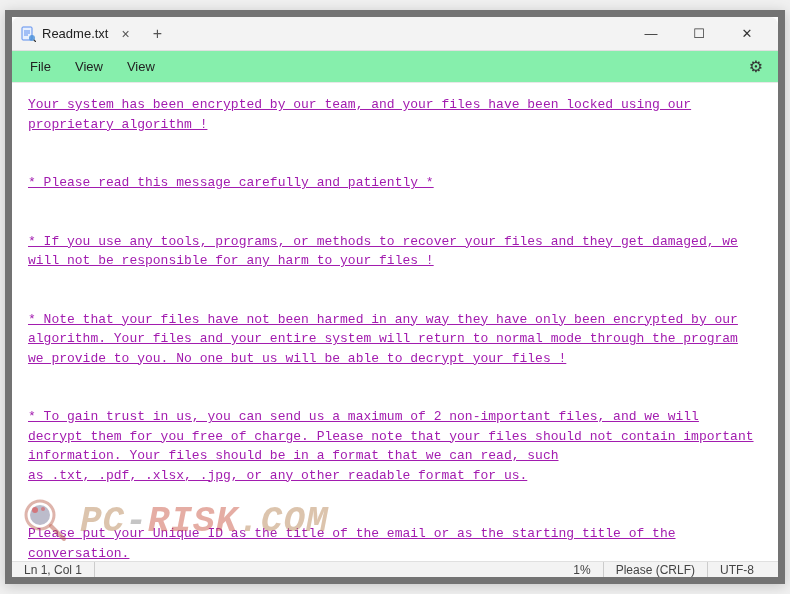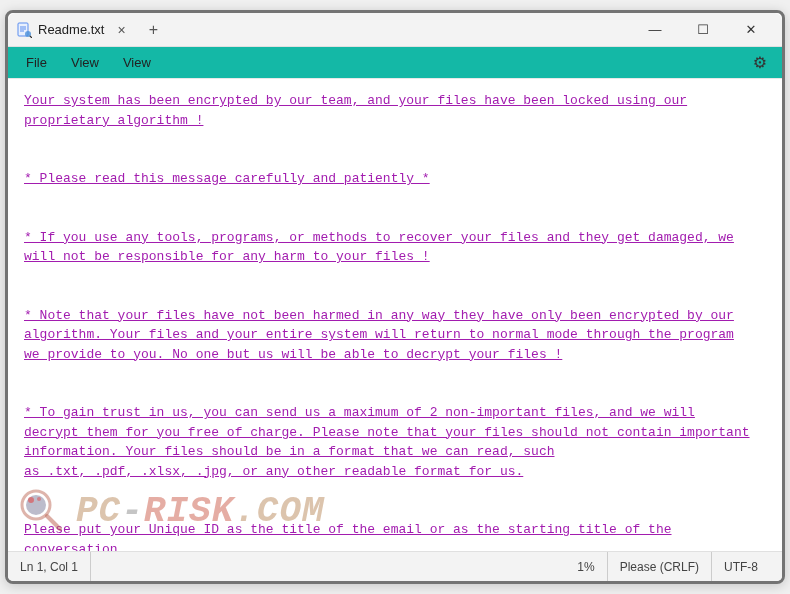--- a/index.html
+++ b/index.html
@@ -10,22 +10,22 @@
       justify-content: center;
       align-items: center;
       width: 790px;
       height: 594px;
       overflow: hidden;
     }
     .window {
       width: 780px;
       height: 574px;
       background: #fff;
-      border: 3px solid #737373;
-      border-radius: 8px;
+      border: 7px solid #737373;
+      border-radius: 0;
       display: flex;
       flex-direction: column;
       box-shadow: 0 2px 12px rgba(0,0,0,0.18);
       overflow: hidden;
     }
     
     .title-bar {
       background: #f3f3f3;
       height: 34px;
       display: flex;
@@ -95,21 +95,21 @@
       justify-content: center;
       font-size: 13px;
       color: #333;
     }
     
     .menu-bar {
       height: 32px;
       display: flex;
       align-items: center;
       padding: 0 8px;
-      background: #14b8a6;
+      background: #86efac;
       border-bottom: 1px solid #e8e8e8;
       gap: 4px;
     }
     .menu-item {
       padding: 4px 10px;
       font-size: 13px;
       cursor: pointer;
       color: #222;
       border-radius: 4px;
     }
@@ -146,21 +146,21 @@
       white-space: pre-wrap;
       word-break: break-word;
       text-decoration: underline;
     }
     
     .text-content::-webkit-scrollbar { width: 14px; }
     .text-content::-webkit-scrollbar-track { background: #f0f0f0; }
     .text-content::-webkit-scrollbar-thumb { background: #c0c0c0; border: 2px solid #f0f0f0; border-radius: 3px; }
     
     .status-bar {
-      height: 30px;
+      height: 16px;
       background: #f3f3f3;
       border-top: 1px solid #e0e0e0;
       display: flex;
       align-items: center;
       padding: 0 12px;
       font-size: 12px;
       color: #444;
       gap: 0;
     }
     .status-item {

